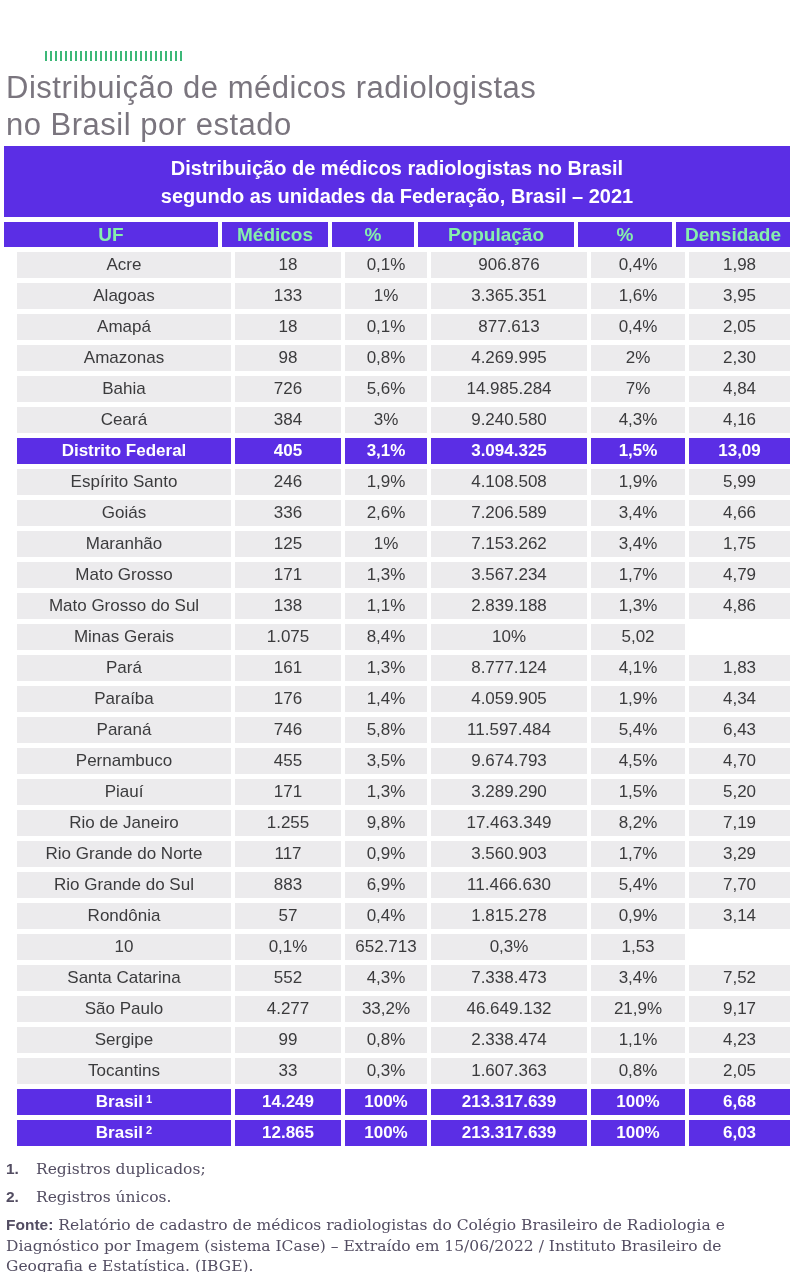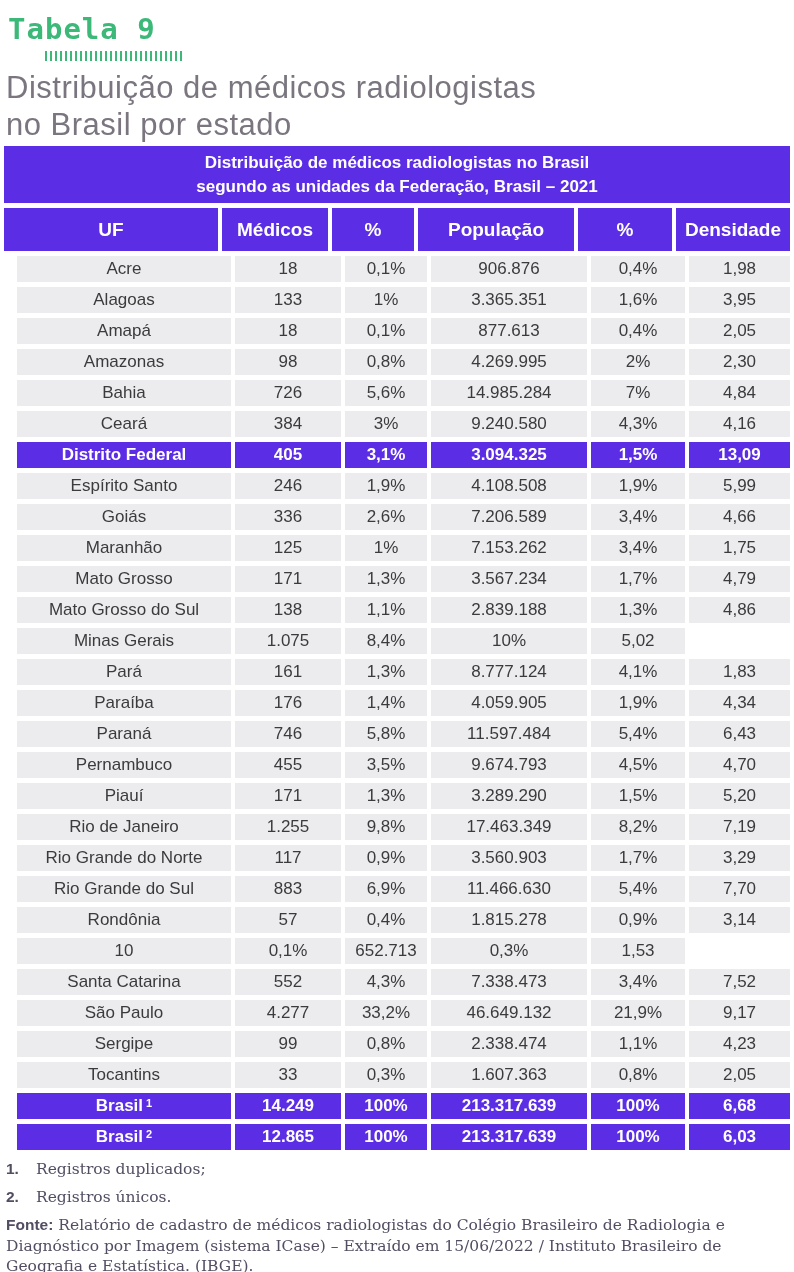--- a/index.html
+++ b/index.html
@@ -29,32 +29,32 @@
     background:repeating-linear-gradient(90deg,var(--green) 0 2px,transparent 2px 5px);
   }
   .subtitle{
     position:absolute;left:6px;top:70px;
     font-size:31px;font-weight:normal;color:var(--subgray);
     line-height:1.18;white-space:pre-line;letter-spacing:0.5px;
   }
   .table{position:absolute;left:4px;right:4px;top:146px;}
   .ttitle{
     background:var(--purple);color:#fff;
-    height:57px;display:flex;align-items:center;justify-content:center;
-    text-align:center;font-weight:bold;font-size:17px;line-height:1.4;
+    height:71px;display:flex;align-items:center;justify-content:center;
+    text-align:center;font-weight:bold;font-size:20px;line-height:1.4;
     white-space:pre-line;margin-bottom:5px;
   }
   .grid6{
     display:grid;
     grid-template-columns:214px 106px 82px 156px 94px 1fr;
     column-gap:4px;
   }
   .thead .cell{
-    background:var(--purple);color:#ffffff;font-weight:bold;font-size:19px;
-    height:43px;display:flex;align-items:center;justify-content:center;
+    background:var(--purple);color:#86efac;font-weight:bold;font-size:19px;
+    height:25px;display:flex;align-items:center;justify-content:center;
   }
   #tbody{display:grid;row-gap:5px;margin-top:5px;padding-left:13px;}
   .trow .cell{
     background:var(--rowgray);color:var(--textdark);font-size:17px;
     height:26px;display:flex;align-items:center;justify-content:center;
   }
   .trow.highlight .cell,.trow.total .cell{
     background:var(--purple);color:#fff;font-weight:bold;
   }
   .trow sup{font-size:11px;line-height:0;margin-left:3px;transform:translateY(-3px);}
@@ -65,21 +65,20 @@
   .fn{display:flex;margin-bottom:9px;line-height:1.2;}
   .fn .fnm{font-weight:bold;width:30px;font-family:"Liberation Sans",sans-serif;}
   .source{line-height:1.32;max-width:770px;}
   .source b{font-family:"Liberation Sans",sans-serif;}
 </style>
 </head>
 <body>
 
 <div class="page">
 
-  <h1 class="tag">Tabela 9</h1>
   <div class="dashes"></div>
   <h2 class="subtitle">Distribuição de médicos radiologistas
 no Brasil por estado</h2>
 
   <div class="table">
     <div class="ttitle">Distribuição de médicos radiologistas no Brasil
 segundo as unidades da Federação, Brasil – 2021</div>
 
     <div class="grid6 thead">
       <div class="cell">UF</div>

